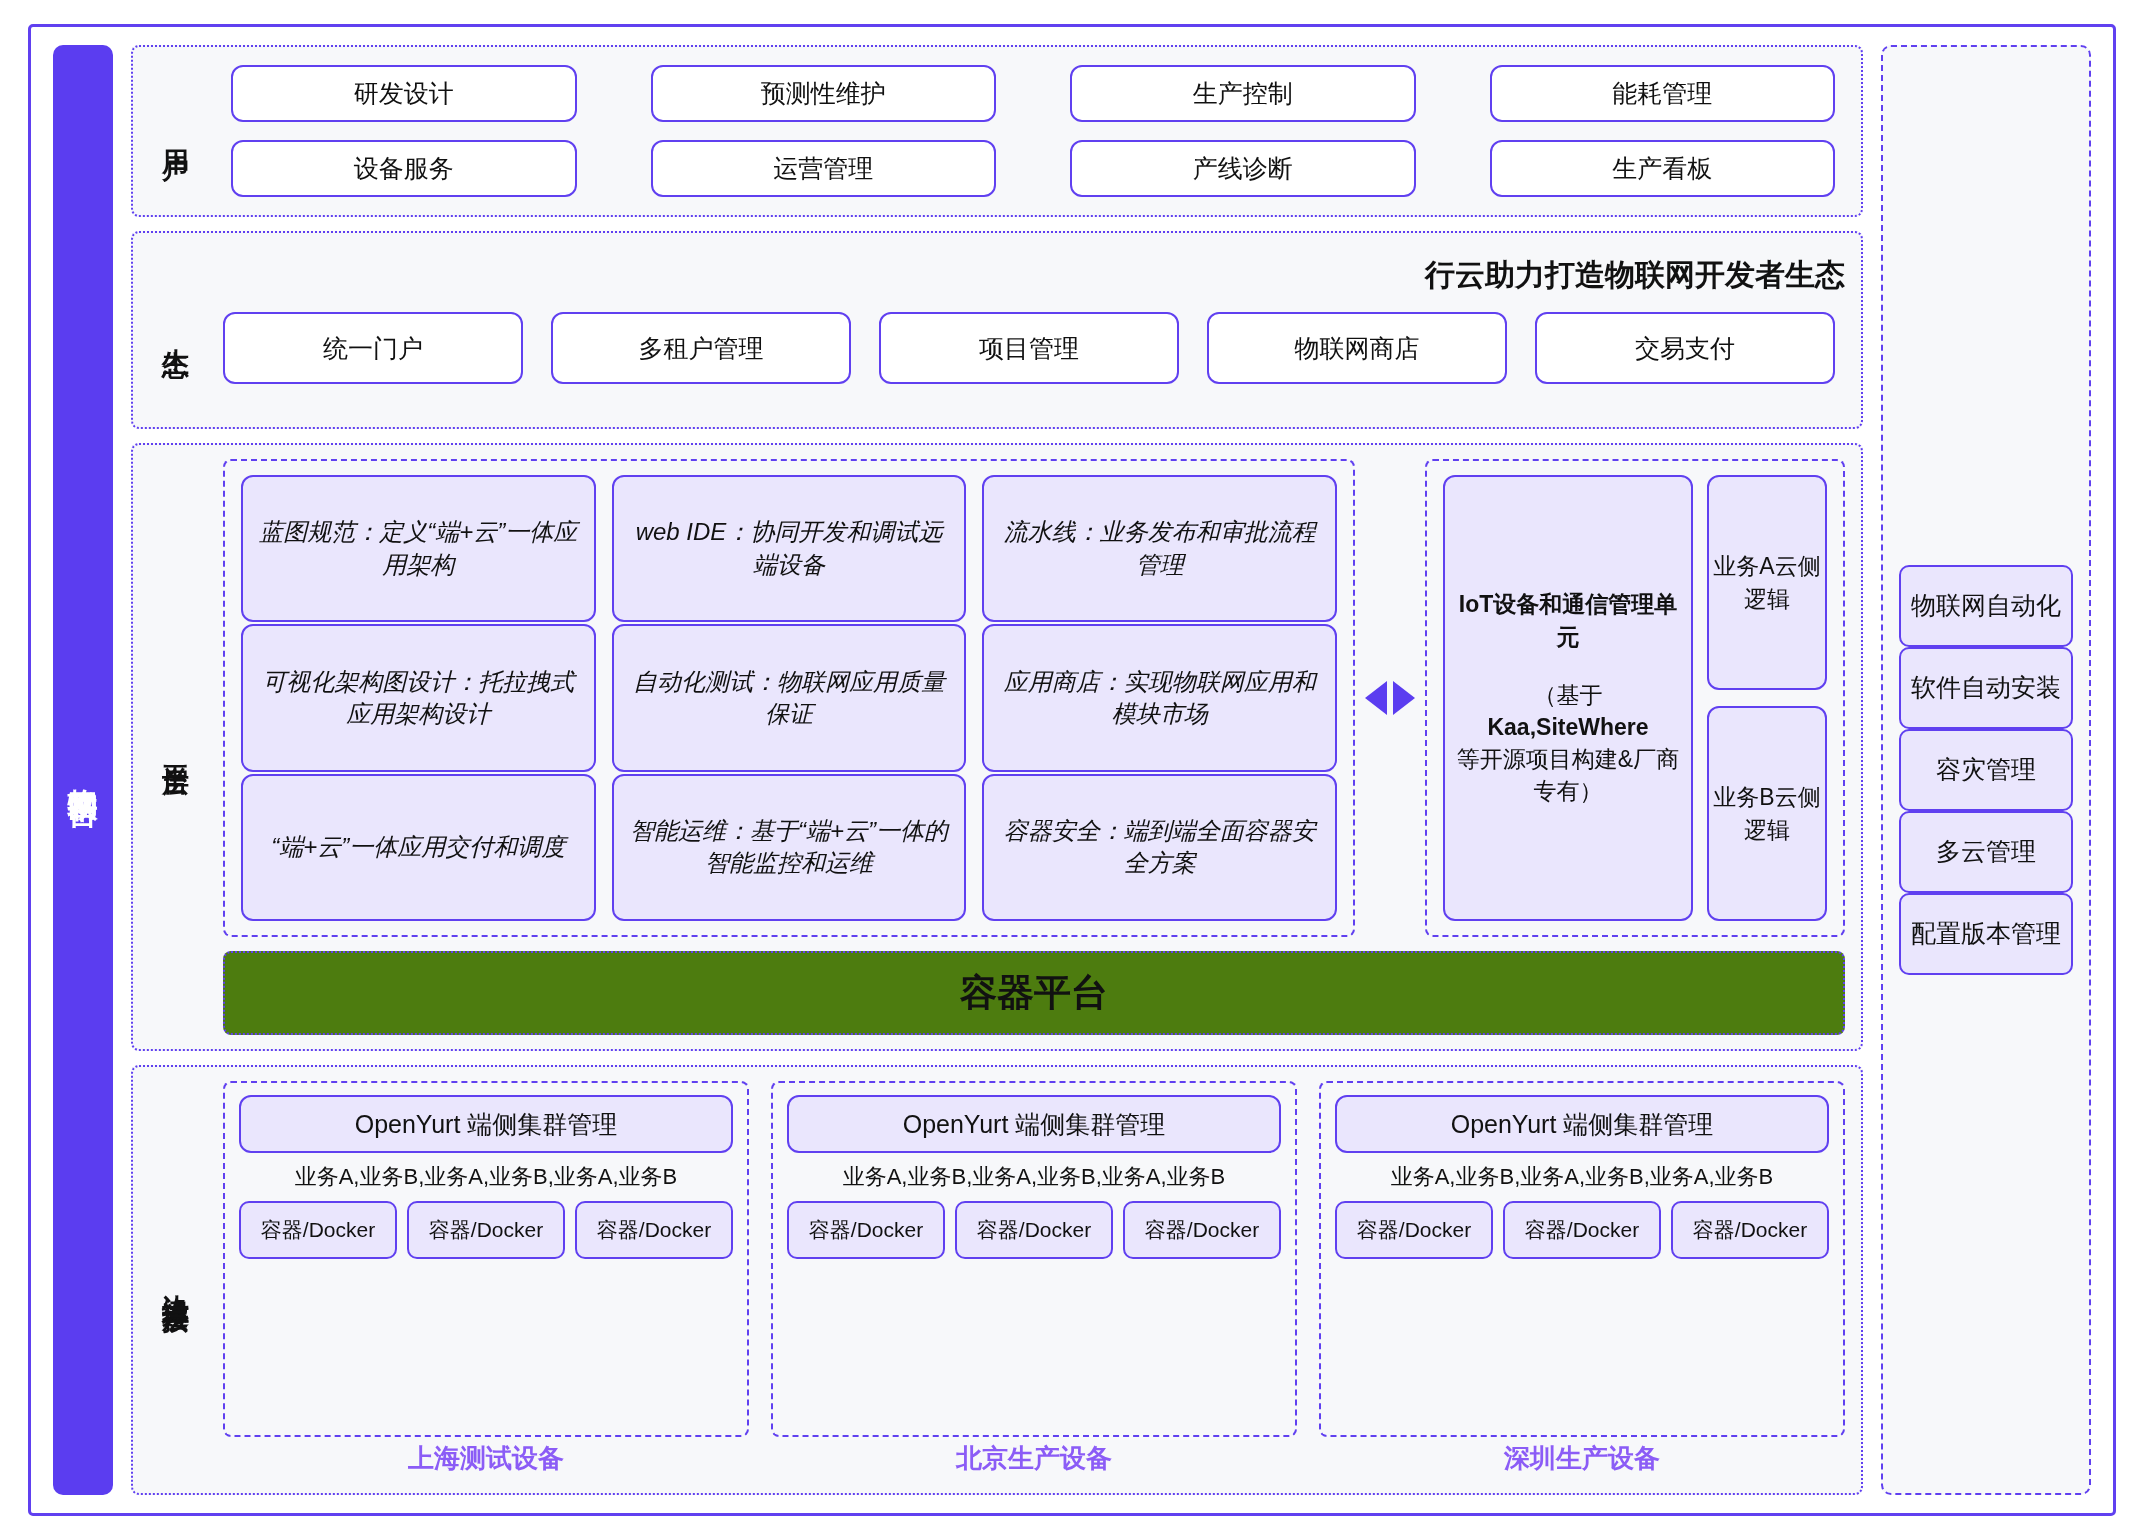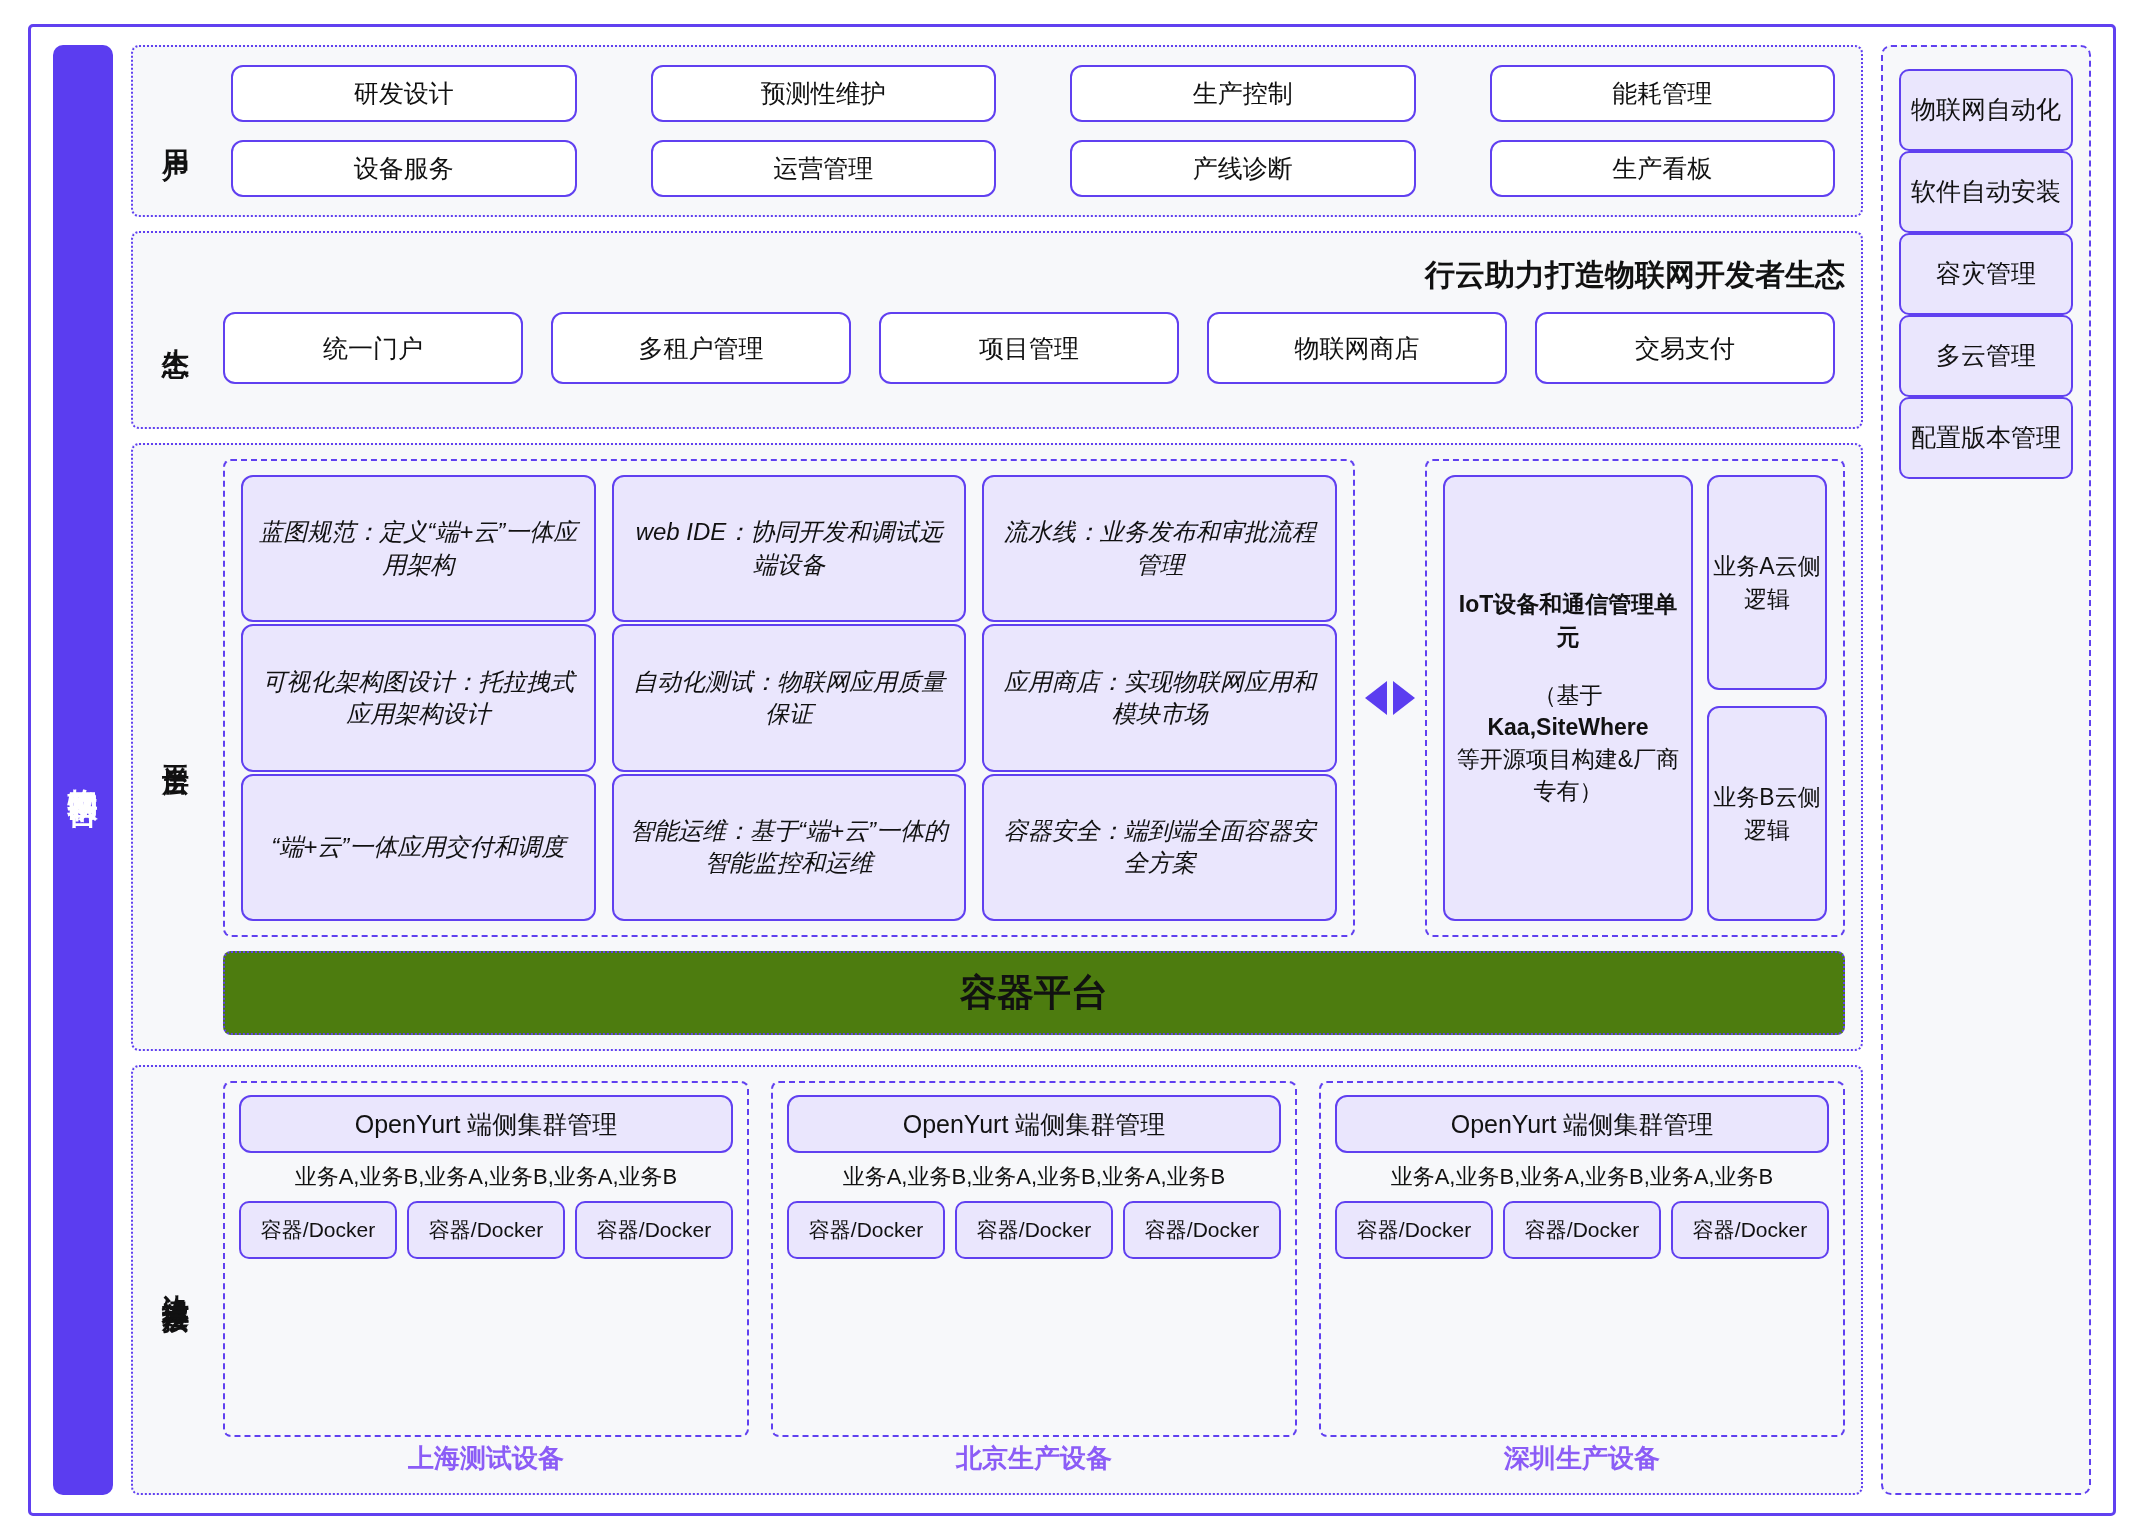--- a/index.html
+++ b/index.html
@@ -244,21 +244,21 @@
     display:flex;align-items:center;justify-content:center;
     font-size:26px;font-weight:700;color:#8b5cf6;
   }
   
   .right-col{
     flex:0 0 210px;
     border:2px dashed #6040f0;
     border-radius:10px;
     background:#f7f8fa;
     display:flex;flex-direction:column;
-    justify-content:flex-start;
+    justify-content:center;
     align-items:center;
     padding:22px 16px;
   }
   .right-item{
     width:100%;
     min-height:82px;
     border:2.5px solid #6040f0;
     border-radius:10px;
     background:#eae6fd;
     display:flex;align-items:center;justify-content:center;

